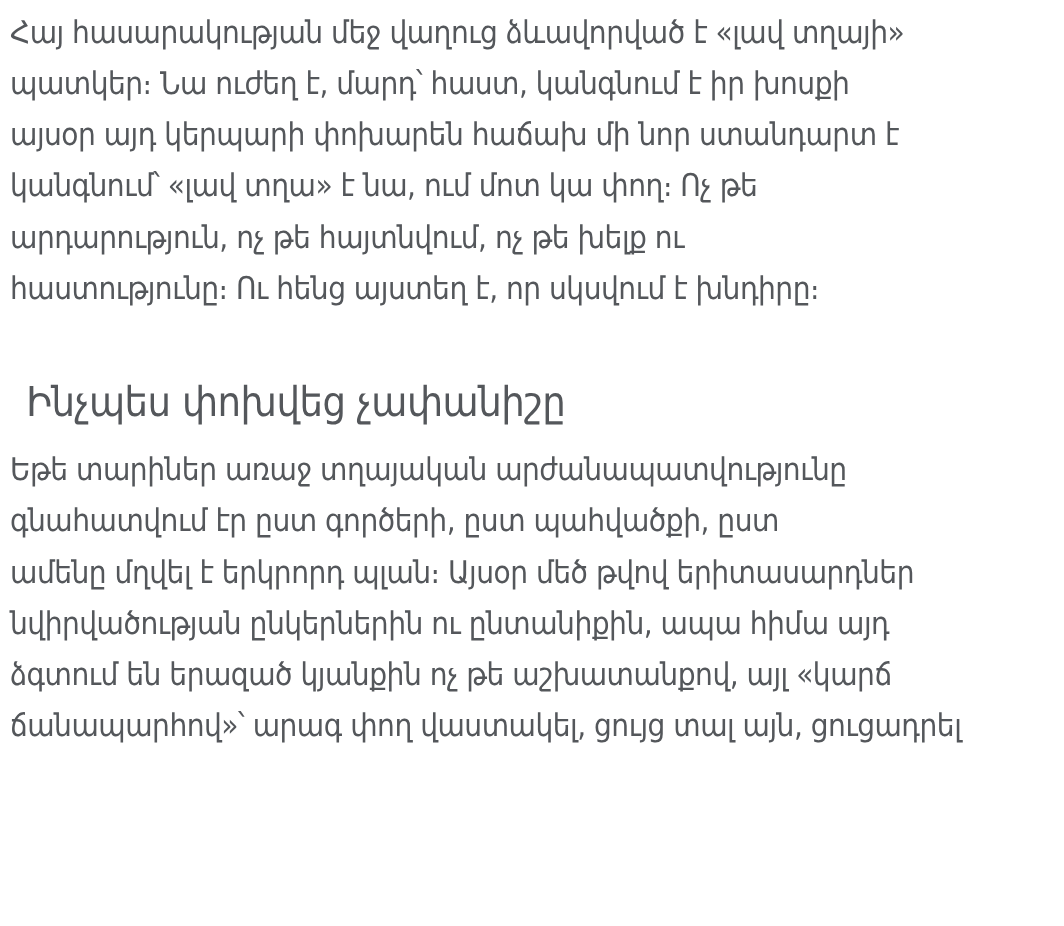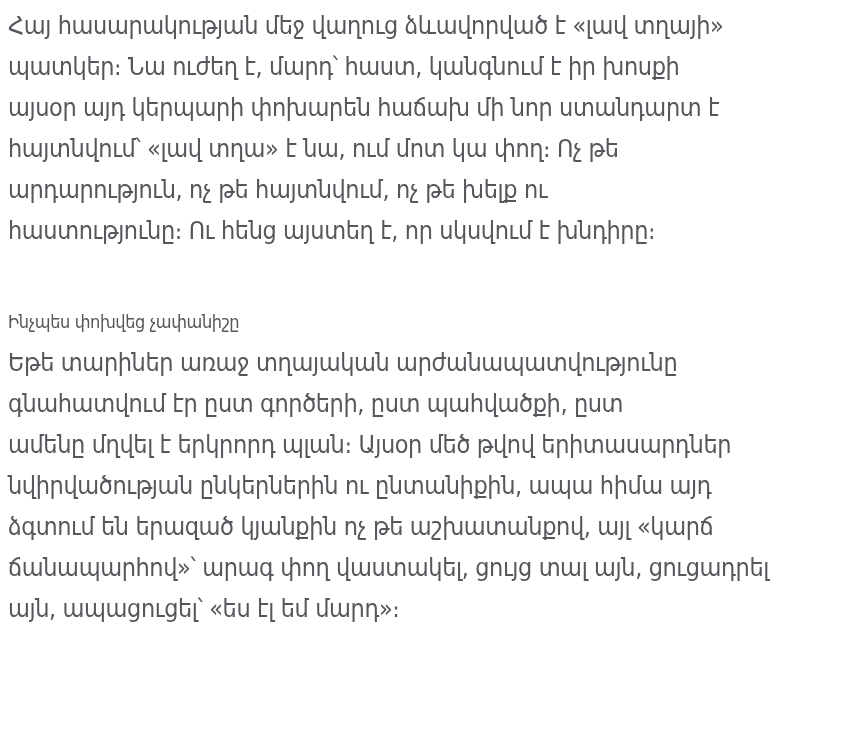--- a/index.html
+++ b/index.html
@@ -30,43 +30,42 @@
   .line {
     display: block;
     white-space: nowrap;
     height: 41px;
   }
   .heading-line {
     display: block;
     white-space: nowrap;
     height: 41px;
     font-weight: normal;
-    font-size: 18px;
-    margin: 0;
+    font-size: 33px;
+    margin: 13px;
   }
 </style>
 </head>
 <body>
 
 <div class="article">
 
   <div class="para first">
     <span class="line">Հայ հասարակության մեջ վաղուց ձևավորված է «լավ տղայի»</span>
     <span class="line">պատկեր։ Նա ուժեղ է, մարդ՝ հաստ, կանգնում է իր խոսքի</span>
     <span class="line">այսօր այդ կերպարի փոխարեն հաճախ մի նոր ստանդարտ է</span>
-    <span class="line">հայտնվում՝ «լավ տղա» է նա, ում մոտ կա փող։ Ոչ թե</span>
+    <span class="line">կանգնում՝ «լավ տղա» է նա, ում մոտ կա փող։ Ոչ թե</span>
     <span class="line">արդարություն, ոչ թե հայտնվում, ոչ թե խելք ու</span>
     <span class="line">հաստությունը։ Ու հենց այստեղ է, որ սկսվում է խնդիրը։</span>
   </div>
 
   <div class="heading-line">Ինչպես փոխվեց չափանիշը</div>
 
   <div class="para">
     <span class="line">Եթե տարիներ առաջ տղայական արժանապատվությունը</span>
     <span class="line">գնահատվում էր ըստ գործերի, ըստ պահվածքի, ըստ</span>
     <span class="line">ամենը մղվել է երկրորդ պլան։ Այսօր մեծ թվով երիտասարդներ</span>
     <span class="line">նվիրվածության ընկերներին ու ընտանիքին, ապա հիմա այդ</span>
     <span class="line">ձգտում են երազած կյանքին ոչ թե աշխատանքով, այլ «կարճ</span>
     <span class="line">ճանապարհով»՝ արագ փող վաստակել, ցույց տալ այն, ցուցադրել</span>
-    <span class="line">այն, ապացուցել՝ «ես էլ եմ մարդ»։</span>
   </div>
 
 </div>
 
 </body></html>

